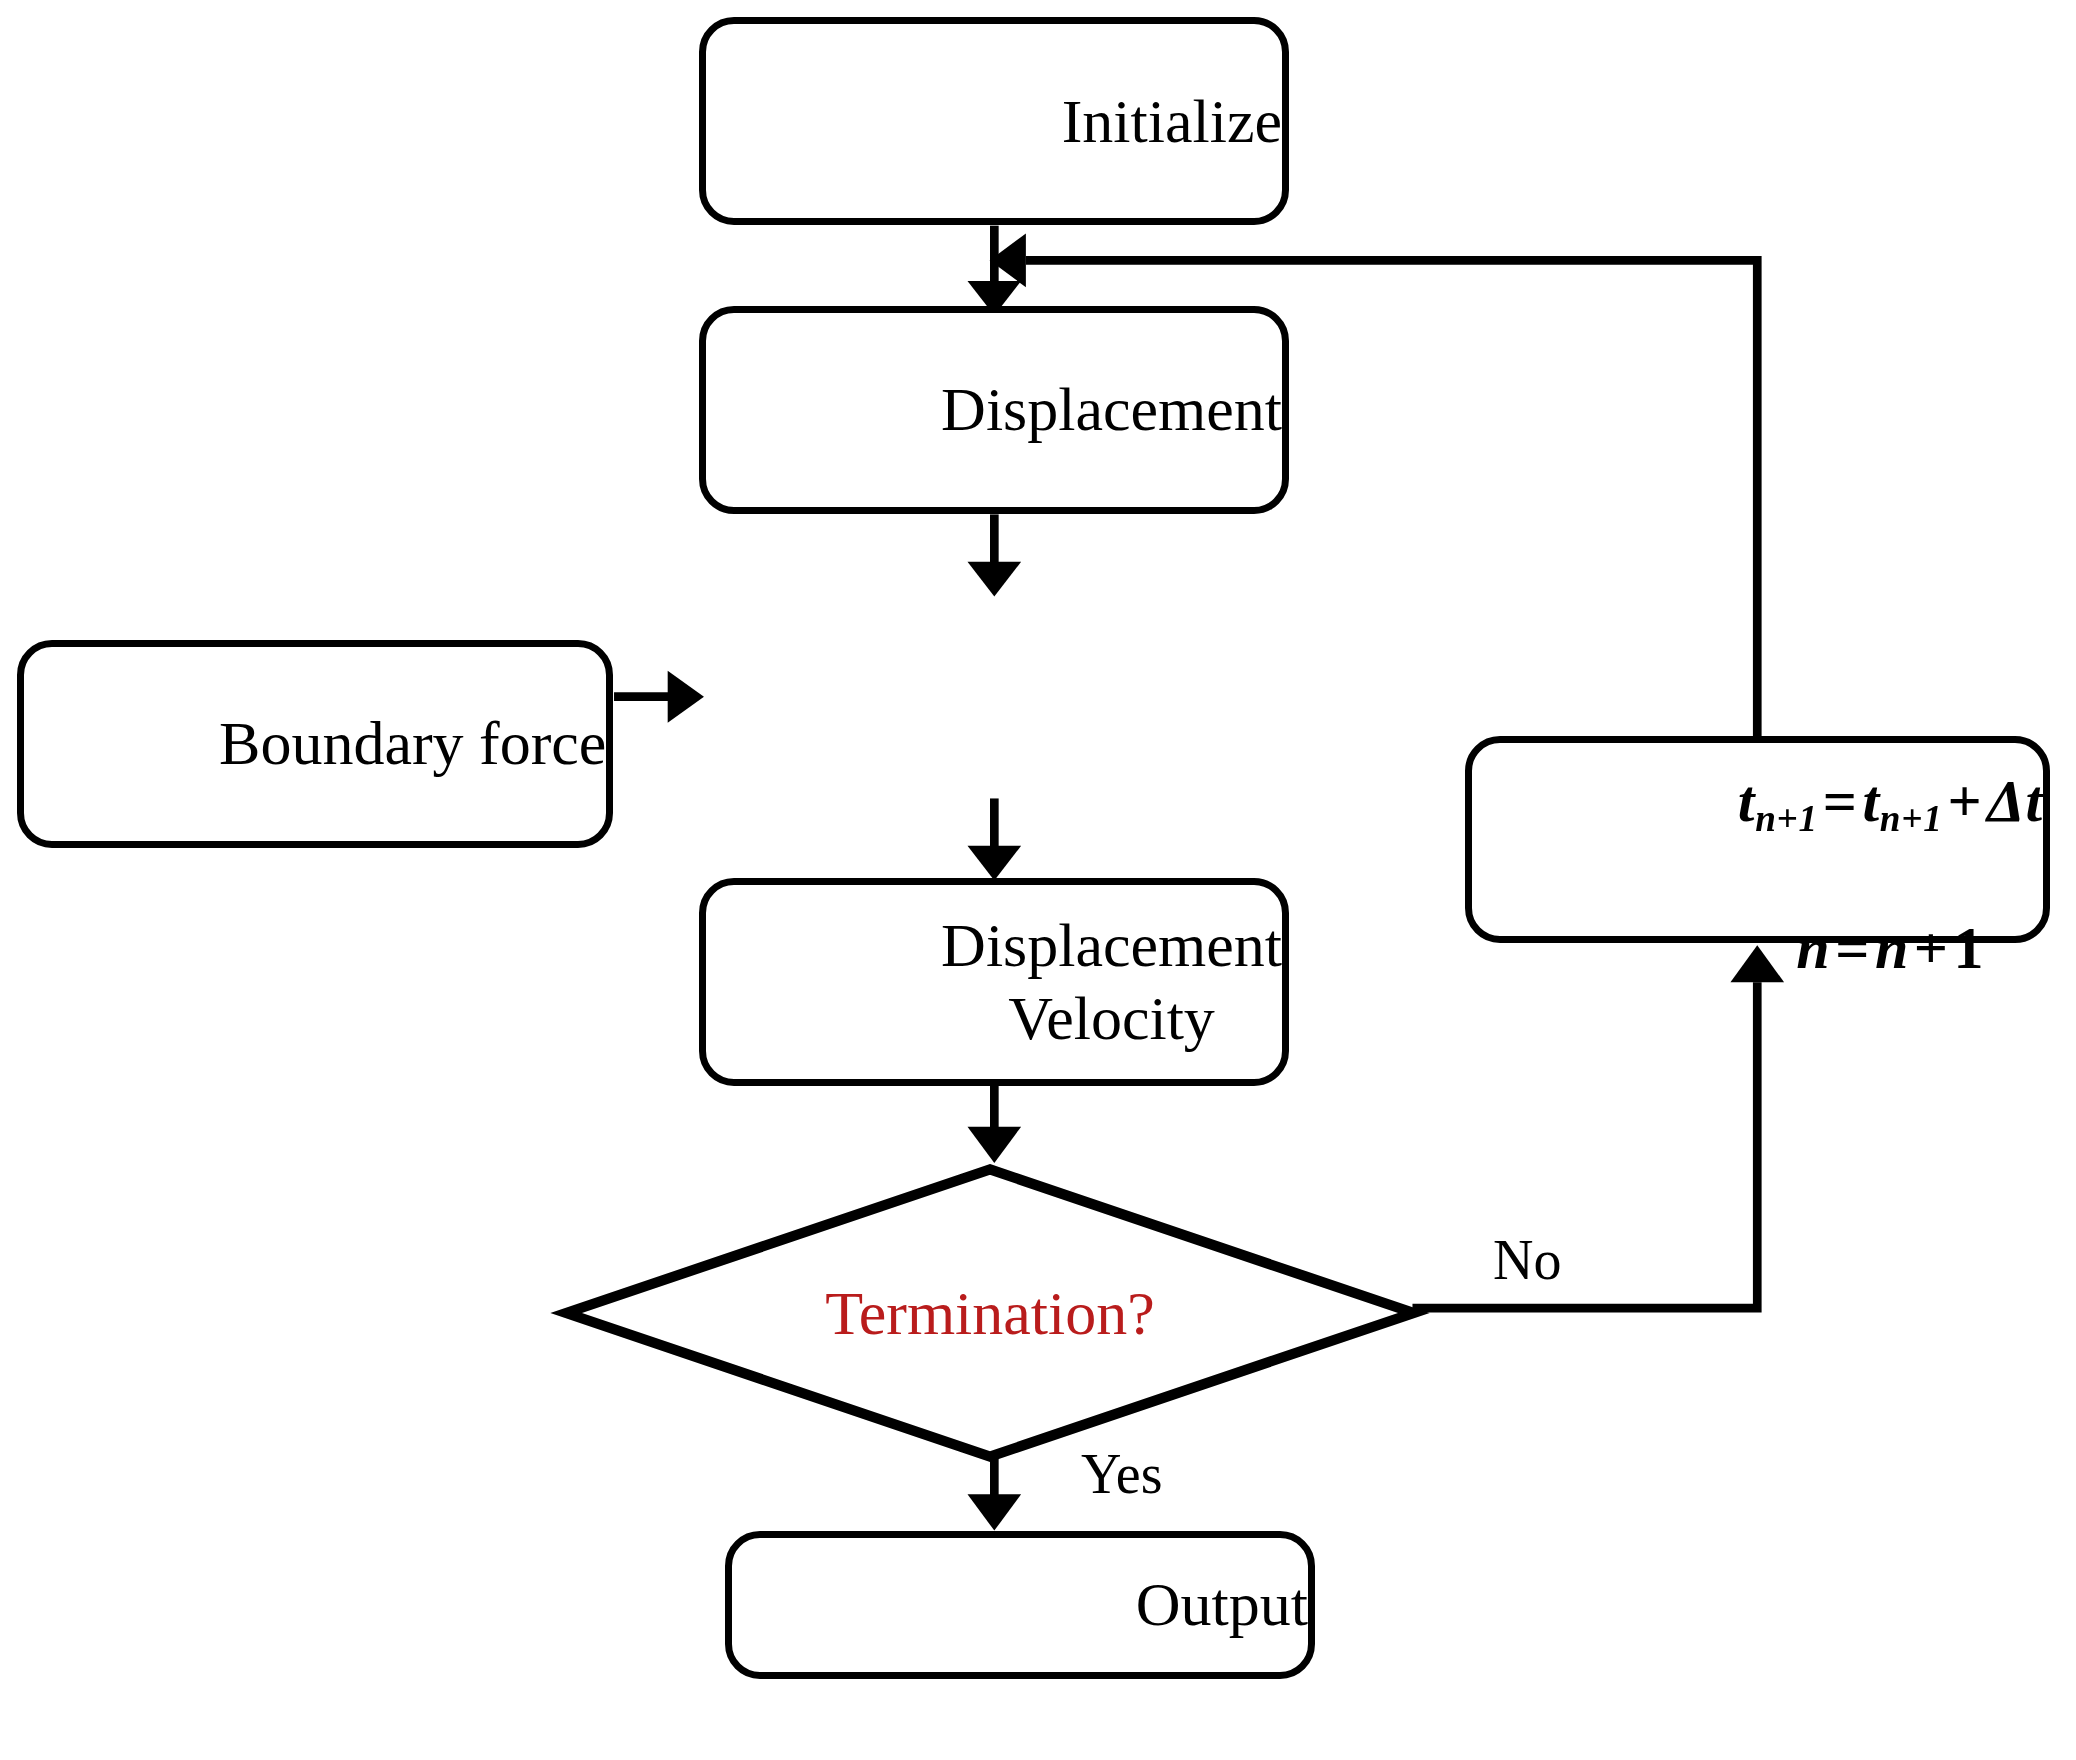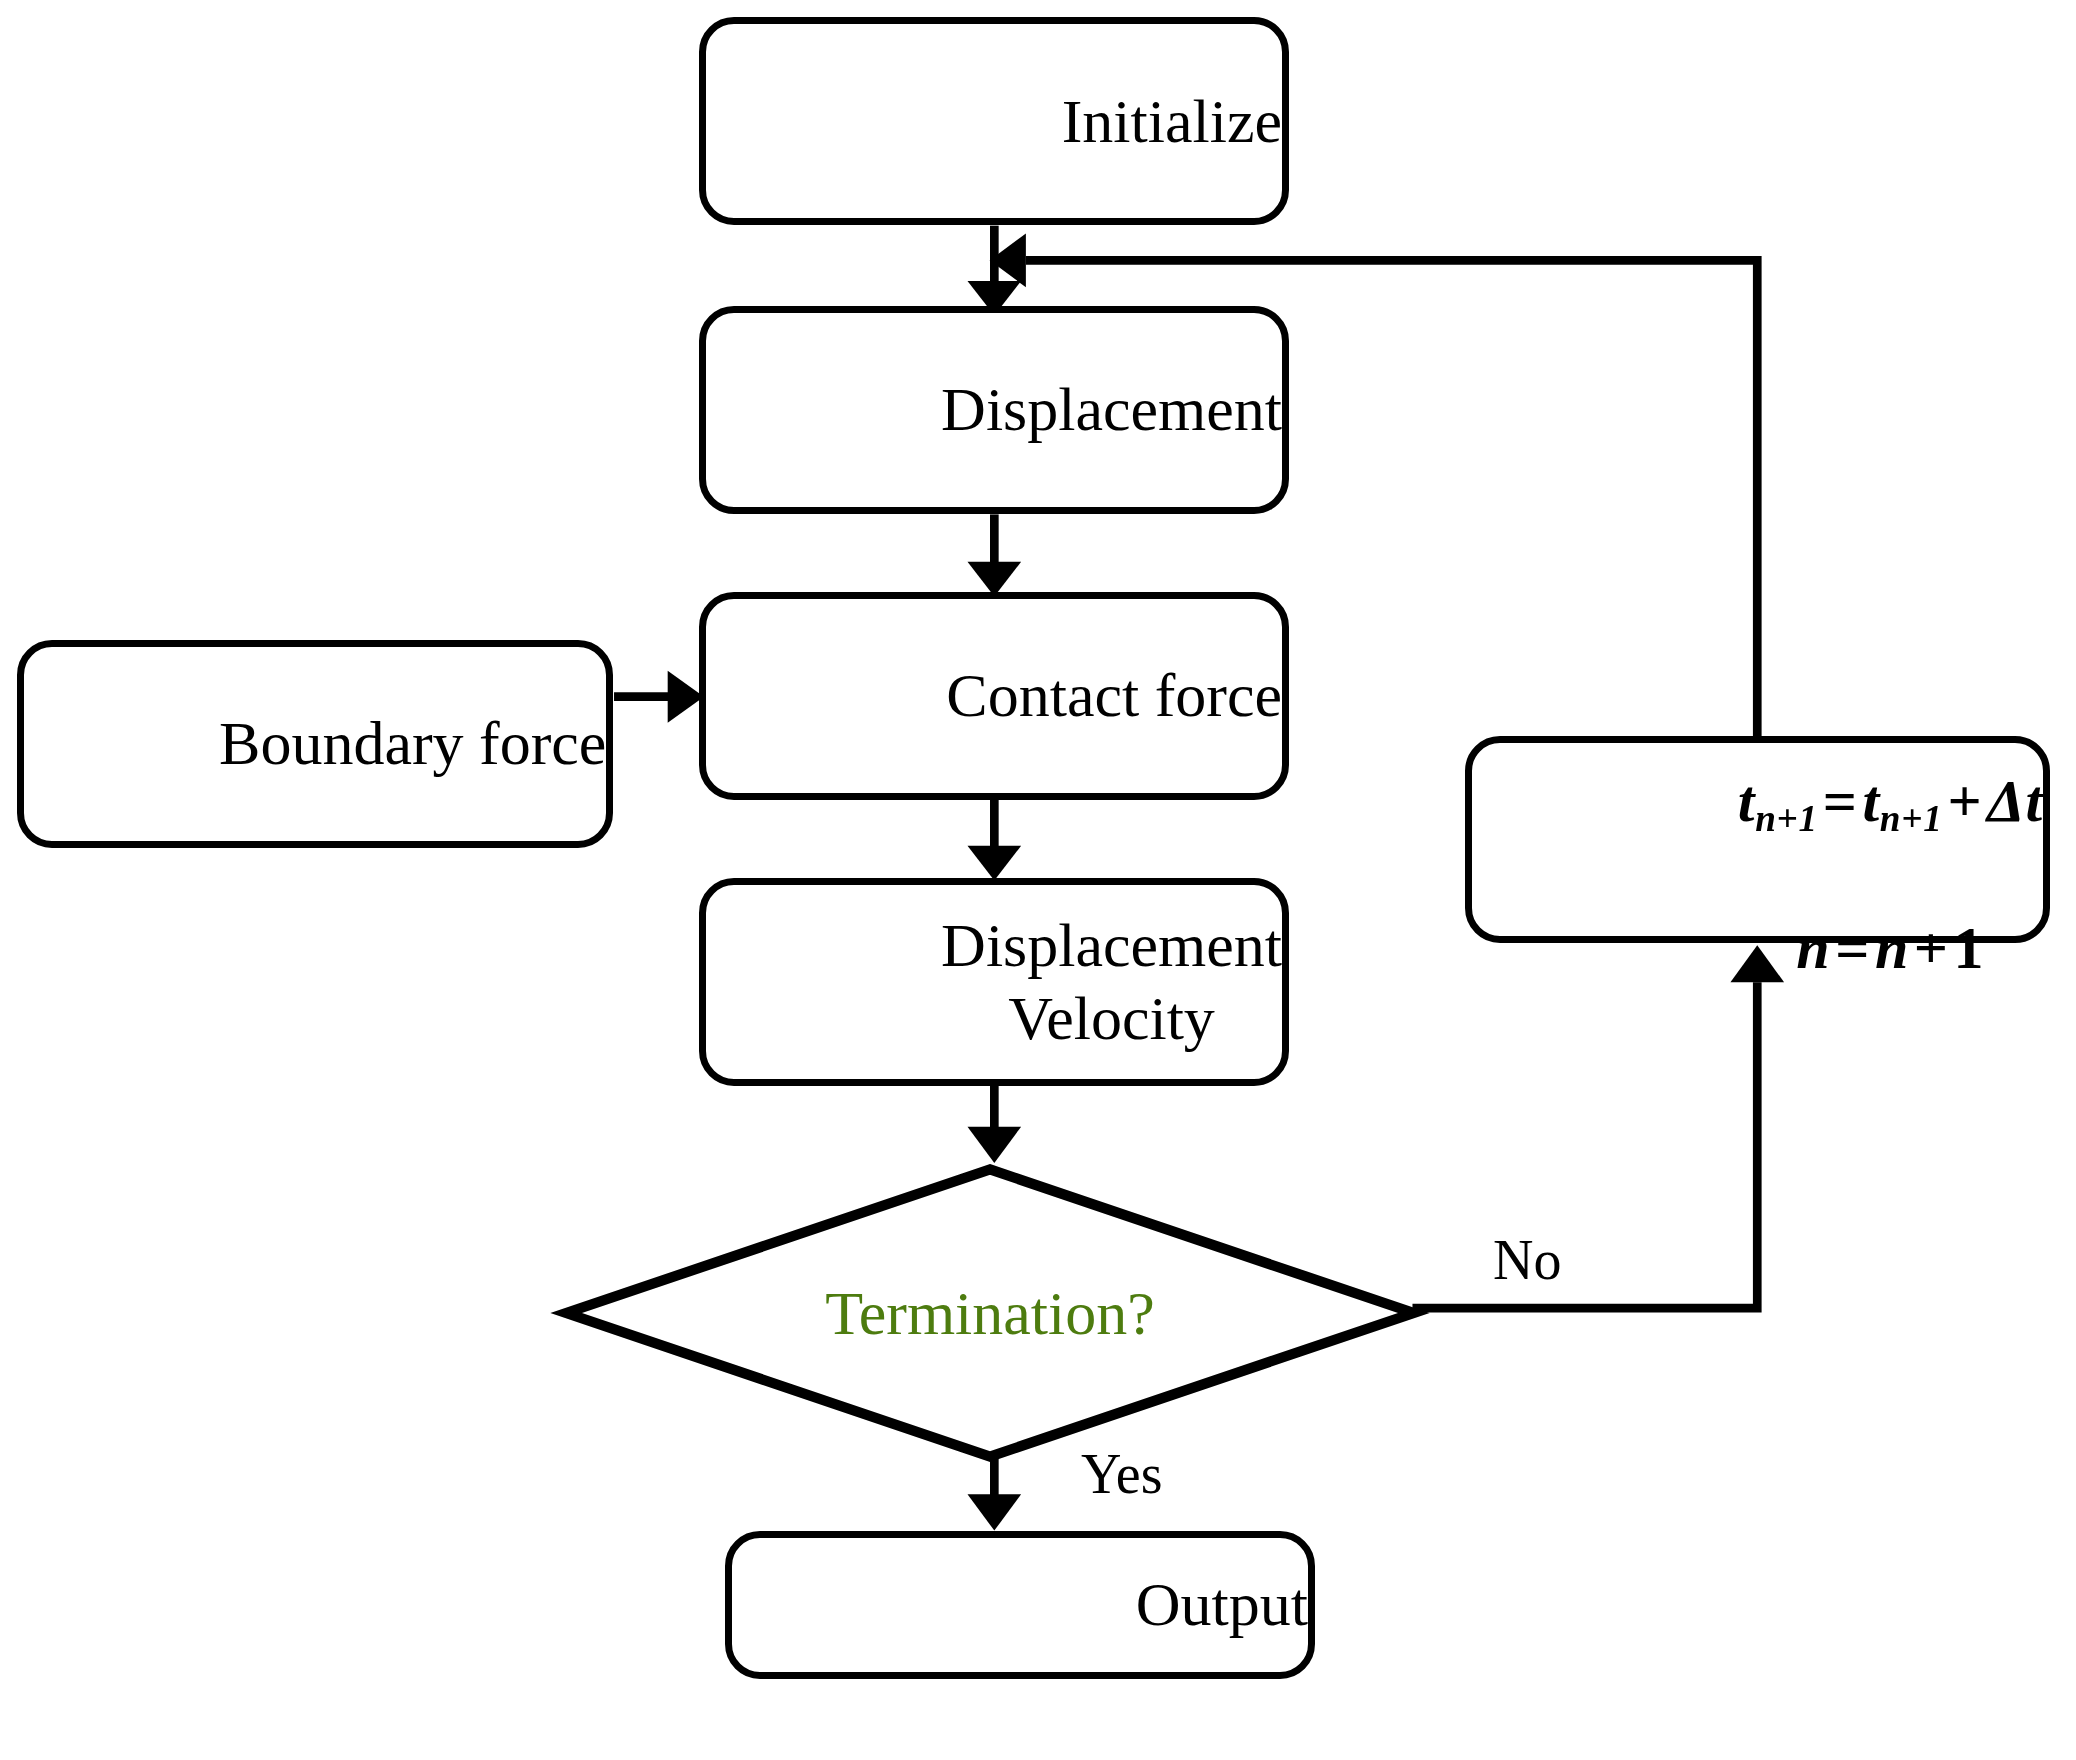--- a/index.html
+++ b/index.html
@@ -61,21 +61,21 @@
   .decision .dlabel {
     position: absolute;
     left: 0;
     top: 0;
     width: 100%;
     height: 100%;
     display: flex;
     align-items: center;
     justify-content: center;
     font-size: 62px;
-    color: #4d7c0f;
+    color: #b91c1c;
   }
   .edge {
     position: absolute;
     left: 0;
     top: 0;
     width: 2077px;
     height: 1761px;
     pointer-events: none;
   }
   .edge-label {
@@ -143,23 +143,20 @@
   </div>
 
   <div class="node" style="left:699px; top:306px; width:590px; height:208px;">
     <span class="label">Displacement</span>
   </div>
 
   <div class="node" style="left:17.4px; top:592px; width:596px; height:208px;margin-top:48px;">
     <span class="label">Boundary force</span>
   </div>
 
-  <div class="node" style="left:699px; top:592px; width:590px; height:208px;">
-    <span class="label">Contact force</span>
-  </div>
 
   <div class="node" style="left:699px; top:878px; width:590px; height:208px;">
     <span class="label">Displacement
 Velocity</span>
   </div>
 
   <div class="node formula" style="left:1465px; top:736px; width:585px; height:207px;">
     <span class="label">
       <span>t<span class="sub">n+1</span><span class="op">=</span>t<span class="sub">n+1</span><span class="op">+</span>Δt</span><br>
       <span>n<span class="op">=</span>n<span class="op">+</span><span class="num">1</span></span>

